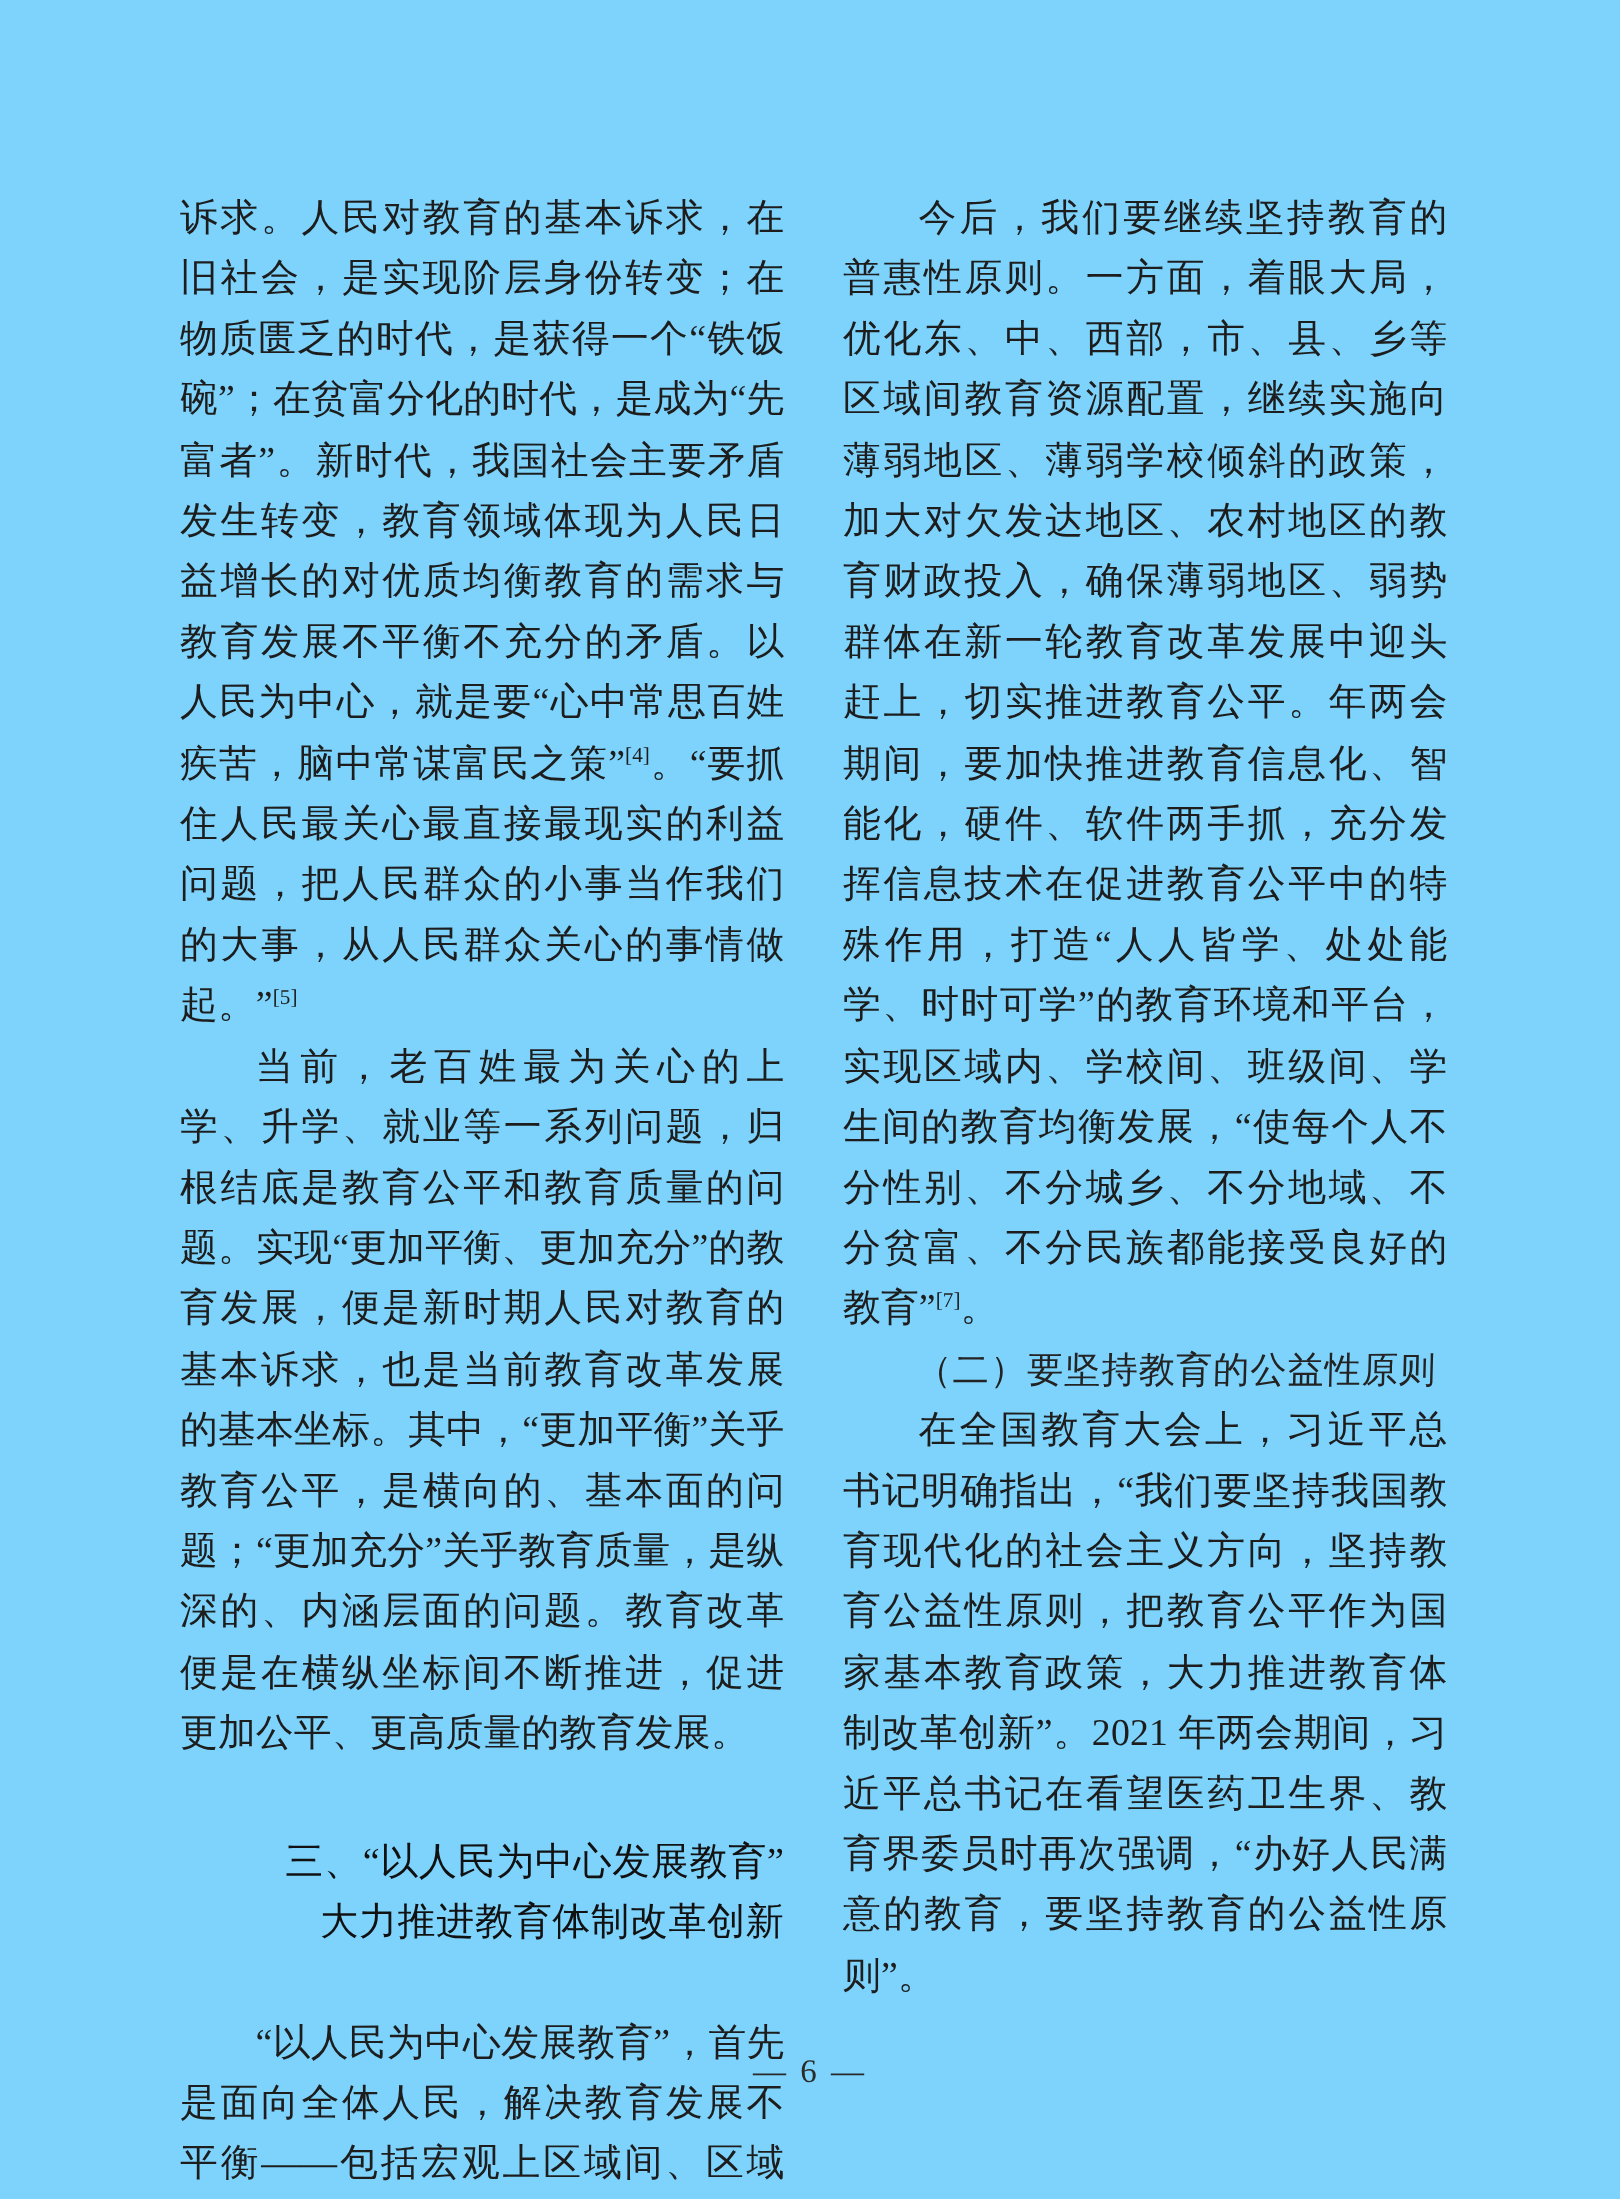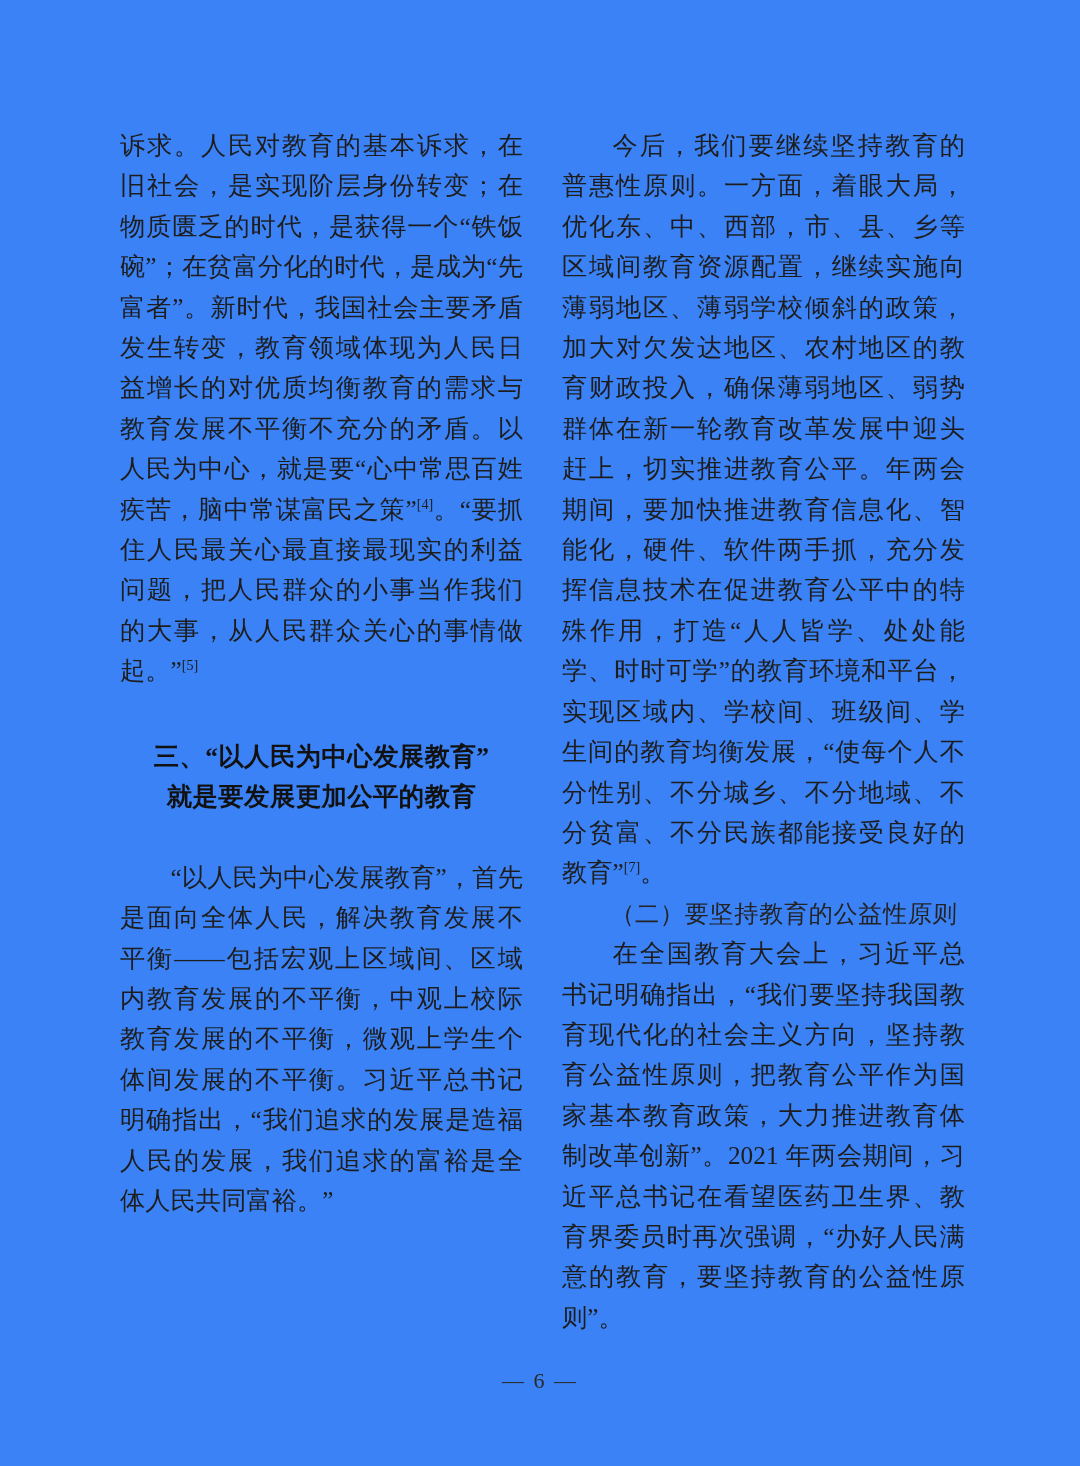--- a/index.html
+++ b/index.html
@@ -13,21 +13,21 @@
     font-family: "Liberation Serif", "DejaVu Serif", serif;
     color: #1b1b1b;
     overflow: hidden;
     position: relative;
   }
 
   
   .page {
     position: absolute;
     inset: 0;
-    background: #3b82f6;
+    background: #7dd3fc;
   }
 
   .page-body {
     position: absolute;
     left: 120px;
     top: 126px;
     width: 845px;
     height: 1185px;
     display: flex;
     flex-direction: row;
@@ -51,22 +51,22 @@
     color: #1d1d1d;
     text-indent: 0;
     word-break: break-all;
     font-family: "Liberation Serif", "DejaVu Serif", serif;
   }
 
   p.indent { text-indent: 2em; }
 
   
   .section-heading {
-    text-align: center;
-    font-weight: bold;
+    text-align: right;
+    font-weight: normal;
     font-size: 25.4px;
     line-height: 40px;
     margin: 44px 0 42px 0;
     letter-spacing: 0.4px;
     color: #111;
   }
   .section-heading .hl {
     display: block;
   }
 
@@ -108,24 +108,25 @@
 <body>
 
 <div class="page">
 
   <div class="page-body">
 
     <div class="column col-left">
 
       <p class="para"><span>诉求。人民对教育的基本诉求，在旧社会，是实现阶层身份转变；在物质匮乏的时代，是获得一个“铁饭碗”；在贫富分化的时代，是成为“先富者”。新时代，我国社会主要矛盾发生转变，教育领域体现为人民日益增长的对优质均衡教育的需求与教育发展不平衡不充分的矛盾。以人民为中心，就是要“心中常思百姓疾苦，脑中常谋富民之策”</span><sup class="fn">[4]</sup><span>。“要抓住人民最关心最直接最现实的利益问题，把人民群众的小事当作我们的大事，从人民群众关心的事情做起。”</span><sup class="fn">[5]</sup></p>
 
+      <p class="para indent">当前，老百姓最为关心的上学、升学、就业等一系列问题，归根结底是教育公平和教育质量的问题。实现“更加平衡、更加充分”的教育发展，便是新时期人民对教育的基本诉求，也是当前教育改革发展的基本坐标。其中，“更加平衡”关乎教育公平，是横向的、基本面的问题；“更加充分”关乎教育质量，是纵深的、内涵层面的问题。教育改革便是在横纵坐标间不断推进，促进更加公平、更高质量的教育发展。</p>
 
       <div class="section-heading">
         <span class="hl">三、“以人民为中心发展教育”</span>
-        <span class="hl">就是要发展更加公平的教育</span>
+        <span class="hl">大力推进教育体制改革创新</span>
       </div>
 
       <p class="para indent"><span>“以人民为中心发展教育”，首先是面向全体人民，解决教育发展不平衡——包括宏观上区域间、区域内教育发展的不平衡，中观上校际教育发展的不平衡，微观上学生个体间发展的不平衡。习近平总书记明确指出，“我们追求的发展是造福人民的发展，我们追求的富裕是全体人民共同富裕。”</span></p>
 
     </div>
 
     <div class="column col-right">
 
 
       <p class="para indent"><span>今后，我们要继续坚持教育的普惠性原则。一方面，着眼大局，优化东、中、西部，市、县、乡等区域间教育资源配置，继续实施向薄弱地区、薄弱学校倾斜的政策，加大对欠发达地区、农村地区的教育财政投入，确保薄弱地区、弱势群体在新一轮教育改革发展中迎头赶上，切实推进教育公平。年两会期间，要加快推进教育信息化、智能化，硬件、软件两手抓，充分发挥信息技术在促进教育公平中的特殊作用，打造“人人皆学、处处能学、时时可学”的教育环境和平台，实现区域内、学校间、班级间、学生间的教育均衡发展，“使每个人不分性别、不分城乡、不分地域、不分贫富、不分民族都能接受良好的教育”</span><sup class="fn">[7]</sup><span>。</span></p>

